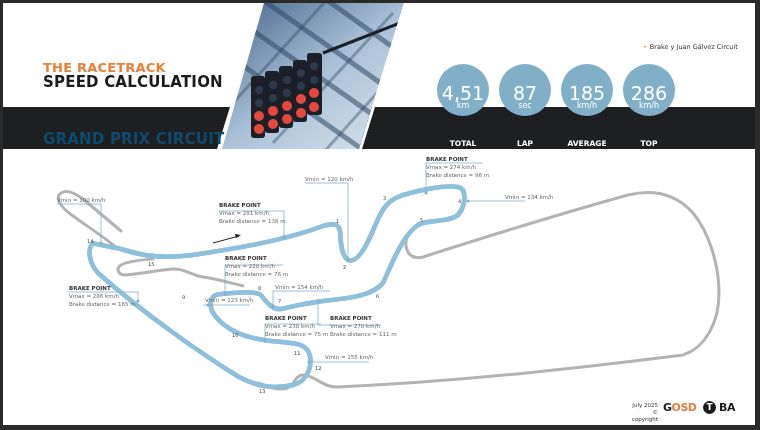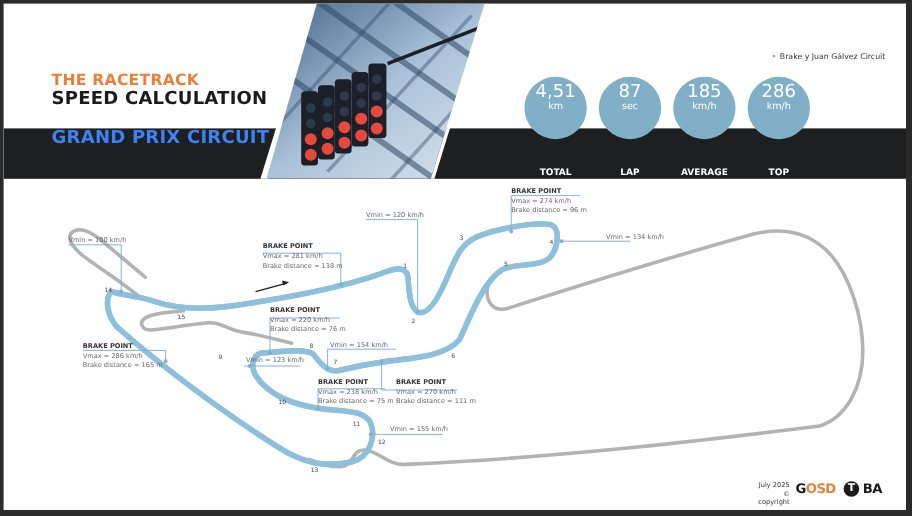--- a/index.html
+++ b/index.html
@@ -16,33 +16,33 @@
   }
   .kicker {
     position: absolute; left: 40px; top: 57px; font-size: 13px; font-weight: bold; color: #e8803a;
     letter-spacing: 0.2px;
   }
   .title {
     position: absolute; left: 40px; top: 70px; font-size: 15px; font-weight: bold; color: #1b1b1b;
     letter-spacing: 0.2px;
   }
   .subtitle {
-    position: absolute; left: 40px; top: 102px; font-size: 15px; font-weight: bold; color: #3b82f6;
+    position: absolute; left: 40px; top: 127px; font-size: 15px; font-weight: bold; color: #0c4a6e;
     letter-spacing: 0.2px;
   }
   .photo { position: absolute; left: 0; top: 0; }
   .legend {
     position: absolute; left: 640px; top: 40px; font-size: 6.5px; color: #333;
   }
   .legend .dot { color: #e8803a; margin-right: 3px; }
   .stat {
     position: absolute; top: 61px; width: 52px; height: 52px; border-radius: 50%;
     background: #82afc8; color: #fff; text-align: center;
   }
-  .stat .num { display: block; font-size: 15px; margin-top: 4px; line-height: 16px; }
+  .stat .num { display: block; font-size: 19px; margin-top: 21px; line-height: 16px; }
   .stat .unit { display: block; font-size: 8px; line-height: 10px; }
   .stat-label {
     position: absolute; top: 120px; width: 70px; text-align: center; color: #fff; font-size: 7.5px;
     font-weight: bold; line-height: 10px; margin-top: 16px;
   }
   .footer-date {
     position: absolute; left: 622px; top: 399px; font-size: 5.5px; color: #333; text-align: right;
     width: 33px; line-height: 7px;
   }
   .logo-gosd {

